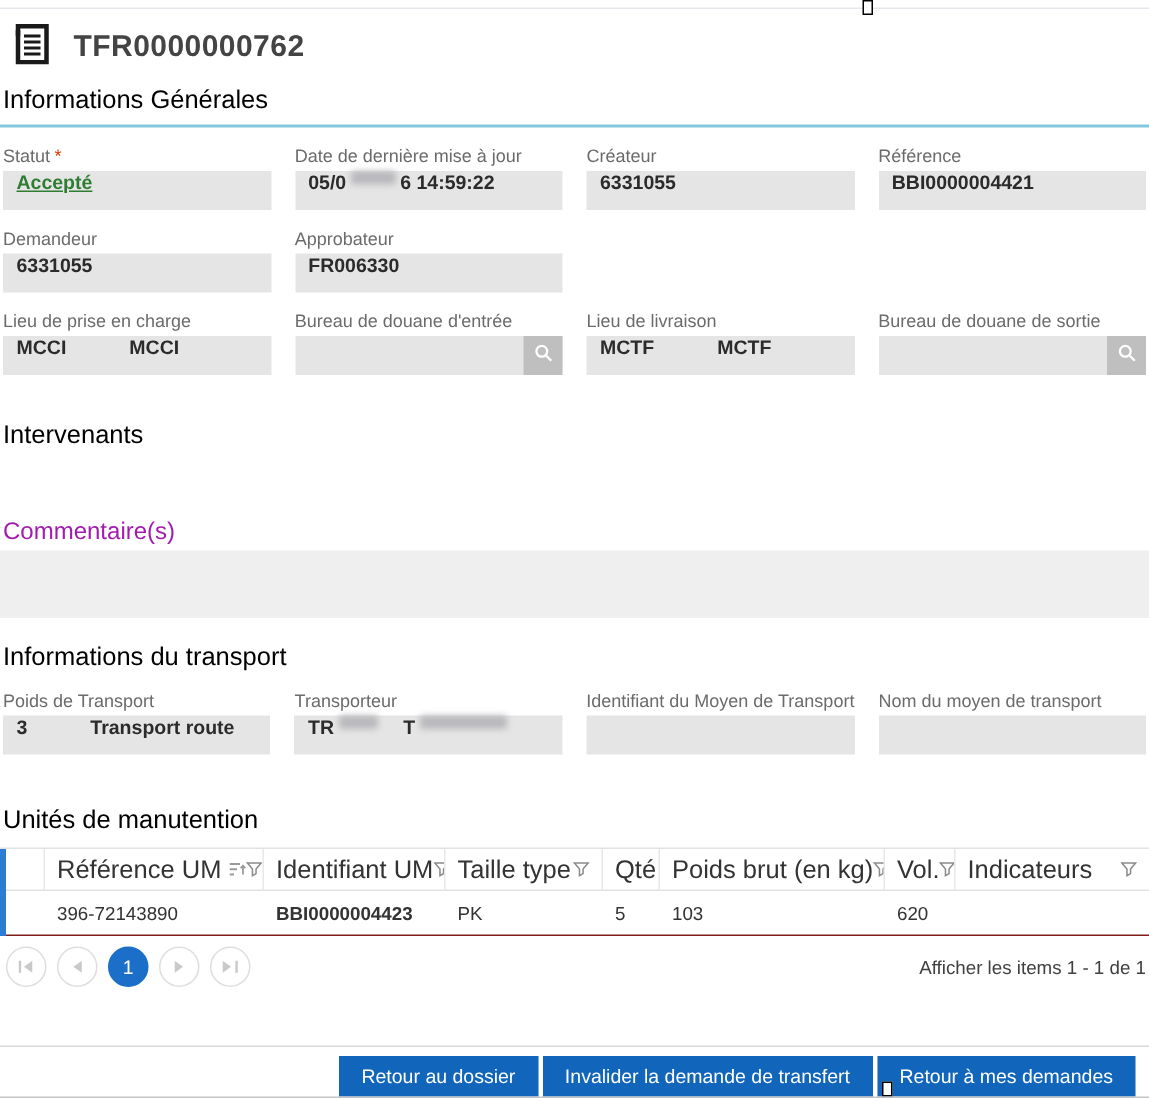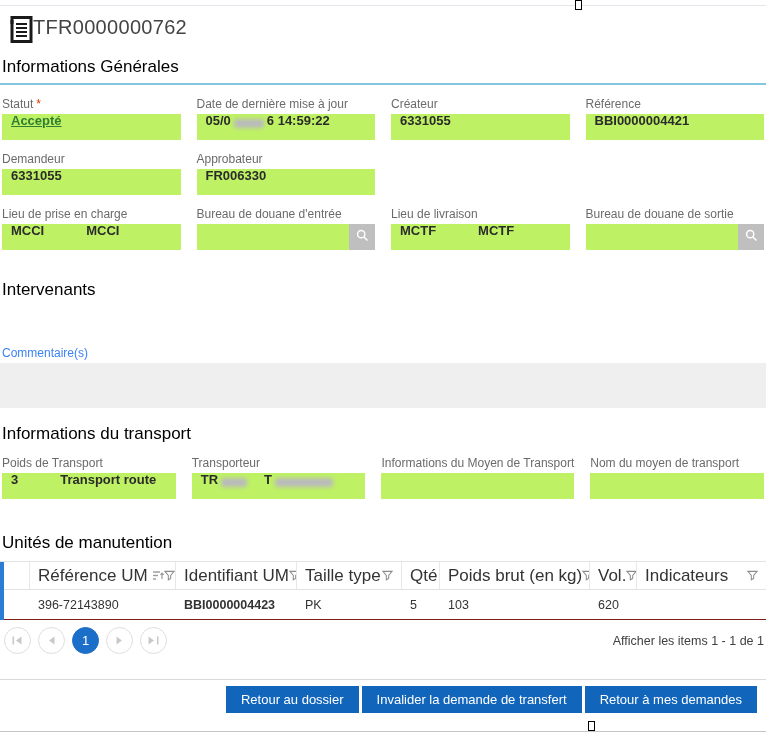--- a/index.html
+++ b/index.html
@@ -8,41 +8,41 @@
   .page { position:relative; width:766px; height:732px; background:#fff; overflow:hidden; }
 
   
   .top-line { position:absolute; top:5px; left:0; width:766px; height:1px; background:#e4e8ed; }
   .glyph-box { position:absolute; width:7px; height:10px; border:1px solid #000; background:#fff; }
   .glyph-top { top:0; left:575px; }
   .glyph-bottom { top:721px; left:588px; }
   .bottom-line { position:absolute; top:731px; left:0; width:766px; height:1px; background:#c4c4c4; }
 
   
-  .hdr { display:flex; align-items:flex-start; gap:0; padding:16px 0 0 10px; }
+  .hdr { display:flex; align-items:flex-end; gap:16px; padding:16px 0 0 10px;font-weight:bold; }
   .doc-icon svg { display:block; }
   .page-title { font-size:20px; color:#444; letter-spacing:.3px; }
 
   
   .sec-title { font-size:17px; font-weight:400; color:#000000; margin:14px 0 0 2px; }
   .sec-underline { height:2px; background:#82c7dd; margin-top:6px; width:766px; }
 
   
   .fgrid { display:grid; grid-template-columns:repeat(4,1fr); column-gap:16px; margin:12px 2px 0 2px; }
   .flabel { font-size:12px; color:#6b6b6b; margin-bottom:3px; white-space:nowrap; }
   .req { color:#d83b01; margin-left:3px; }
-  .fval { height:26px; background:#bef264; display:flex; align-items:flex-end; padding:12px 9px; font-size:13px; font-weight:700; color:#2b2b2b; position:relative; }
+  .fval { height:26px; background:#e5e5e5; display:flex; align-items:flex-start; padding:0 9px; font-size:13px; font-weight:700; color:#2b2b2b; position:relative; }
   .fval.empty { color:transparent; }
   .dual .second { margin-left:42px; }
   .status-link { color:#2e7d32; font-weight:700; text-decoration:underline; font-size:13px; cursor:pointer; }
   .search-btn { position:absolute; right:0; top:0; width:26px; height:26px; background:#bfbfbf; border:none; display:flex; align-items:center; justify-content:center; cursor:pointer; }
   .redact { display:inline-block; height:9px; border-radius:2px; background:#b9b9bd; filter:blur(2px); vertical-align:middle; margin:0 3px; }
 
   
-  .comment-label { font-size:12px; color:#3b82f6; margin:46px 0 3px 2px; }
+  .comment-label { font-size:16px; color:#a21caf; margin:46px 0 3px 2px; }
   .comment-box { width:766px; height:45px; background:#efefef; }
 
   
   .um-table { position:relative; margin-top:8px; border-top:1px solid #e2e2e2; }
   .blue-strip { position:absolute; left:0; top:0; width:4px; height:100%; background:#2b7cd3; }
   .trow { display:flex; margin-left:4px; }
   .thead { border-bottom:1px solid #e2e2e2; }
   .thead .tcell { border-right:1px solid #e8e8e8; }
   .thead .tcell:last-child { border-right:none; }
   .tbody-row { border-bottom:1px solid #7f1d1d; }
@@ -54,21 +54,21 @@
   .tbody-row .tcell { height:29px; font-size:12.5px; color:#333; }
   .bold { font-weight:700; }
 
   
   .pager-row { display:flex; align-items:center; margin:7px 2px 0 4px; }
   .pbtn { width:27px; height:27px; border-radius:50%; border:1px solid #dedede; background:#fff; margin-right:7px; display:flex; align-items:center; justify-content:center; cursor:pointer; padding:0; }
   .pbtn.active { background:#1b6fc9; border-color:#1b6fc9; color:#fff; font-size:13px; }
   .pager-info { margin-left:auto; font-size:12.5px; color:#404040; }
 
   
-  .footer { position:absolute; left:0; top:679px; width:766px; border-top:1px solid #d9d9d9; }
+  .footer { position:absolute; left:0; top:697px; width:766px; border-top:1px solid #d9d9d9; }
   .btn-row { display:flex; justify-content:flex-end; gap:3px; padding:6px 9px 0 0; }
   .btn-blue { background:#1165bb; color:#fff; border:none; font-family:inherit; font-size:13px; padding:0 15px; height:27px; cursor:pointer; }
 </style>
 </head>
 <body>
 
 <div class="page">
   <div class="top-line"></div>
   <div class="glyph-box glyph-top"></div>
 
@@ -187,21 +187,21 @@
     <div>
       <div class="flabel">Transporteur</div>
       <div class="fval">
           <span>TR</span>
           <span class="redact" style="width:26px"></span>
           <span style="margin-left:14px">T</span>
           <span class="redact" style="width:58px"></span>
         </div>
     </div>
     <div>
-      <div class="flabel">Informations du Moyen de Transport</div>
+      <div class="flabel">Identifiant du Moyen de Transport</div>
       <div class="fval empty"></div>
     </div>
     <div>
       <div class="flabel">Nom du moyen de transport</div>
       <div class="fval empty"></div>
     </div>
   </div>
 
   <div class="fgrid">
     <div></div>

